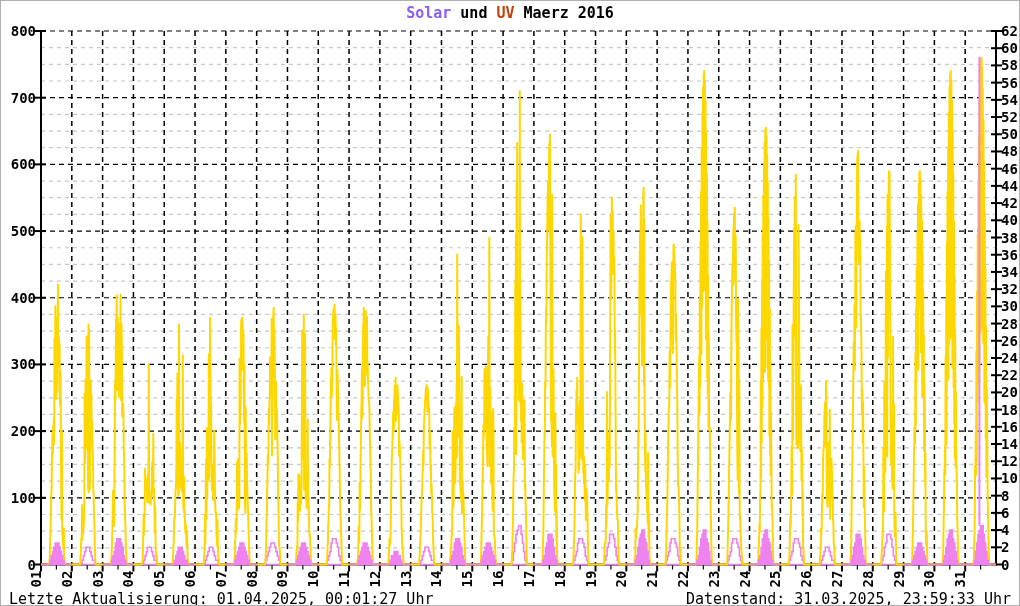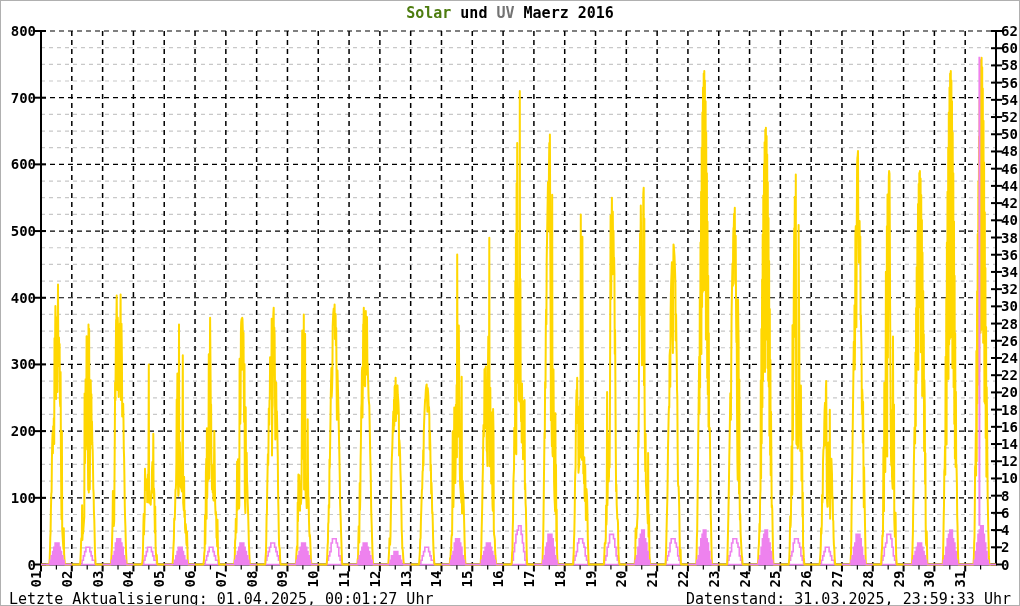--- a/index.html
+++ b/index.html
@@ -12,23 +12,23 @@
   #plot{position:absolute;left:0;top:0;}
   .footer{position:absolute;top:589px;font-size:15px;font-weight:normal;white-space:pre;}
   .footer.left{left:8px;}
   .footer.right{right:8px;text-align:left;}
 </style>
 </head>
 <body>
 
 <div class="page">
   <div class="title">
-    <span style="color: #4d7c0f; margin-top: 36px;">Solar</span>
+    <span style="color: #8b5cf6; margin-top: 36px;">Solar</span>
     <span>und</span>
-    <span style="color: #737373;">UV</span>
+    <span style="color: #c2410c;">UV</span>
     <span>Maerz 2016</span>
   </div>
 
   <svg id="plot" width="1020" height="606">
       <g>
         <line x1="40" x2="995" y1="546.828125" y2="546.828125" stroke="#C8C8C8" stroke-width="1.2" stroke-dasharray="4 4"></line>
         <line x1="40" x2="995" y1="530.15625" y2="530.15625" stroke="#C8C8C8" stroke-width="1.2" stroke-dasharray="4 4"></line>
         <line x1="40" x2="995" y1="513.484375" y2="513.484375" stroke="#C8C8C8" stroke-width="1.2" stroke-dasharray="4 4"></line>
         <line x1="40" x2="995" y1="480.140625" y2="480.140625" stroke="#C8C8C8" stroke-width="1.2" stroke-dasharray="4 4"></line>
         <line x1="40" x2="995" y1="463.46875" y2="463.46875" stroke="#C8C8C8" stroke-width="1.2" stroke-dasharray="4 4"></line>

